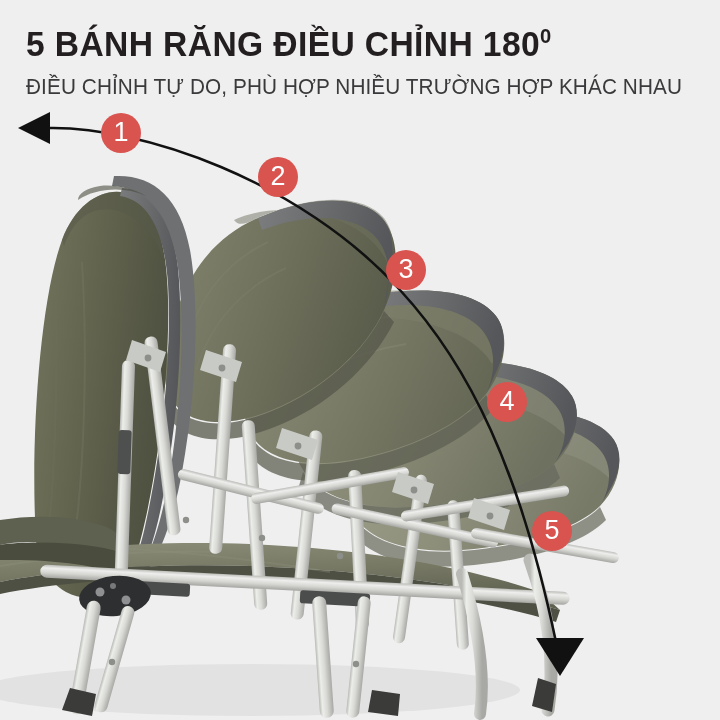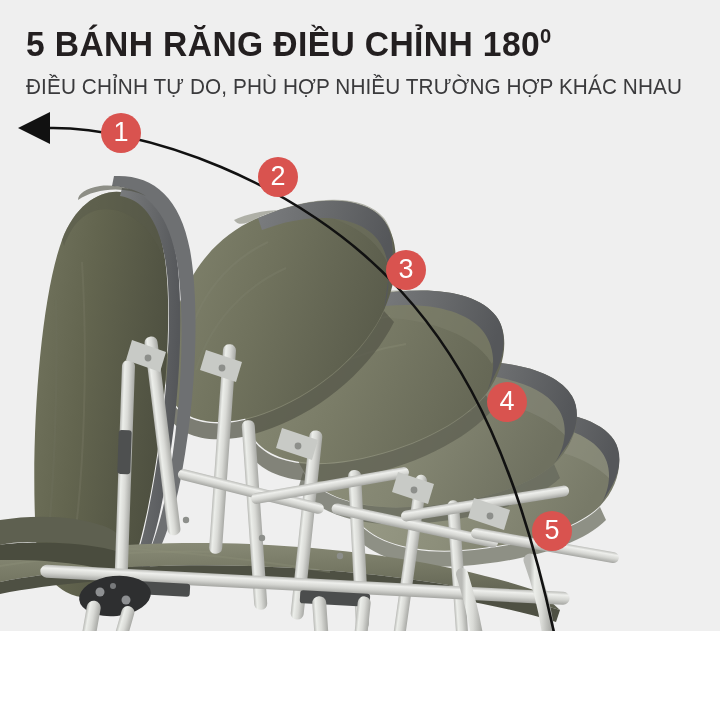--- a/index.html
+++ b/index.html
@@ -4,21 +4,21 @@
 <title>5 BÁNH RĂNG ĐIỀU CHỈNH 180</title>
 <style>
   html, body {
     margin: 0;
     padding: 0;
     background: #ffffff;
   }
   #page {
     position: relative;
     width: 720px;
-    height: 631px;
+    height: 720px;
     overflow: hidden;
     background: #84cc16;
     font-family: "Liberation Sans", sans-serif;
     -webkit-font-smoothing: antialiased;
   }
 
   
   #header-block {
     position: absolute;
     left: 0;

